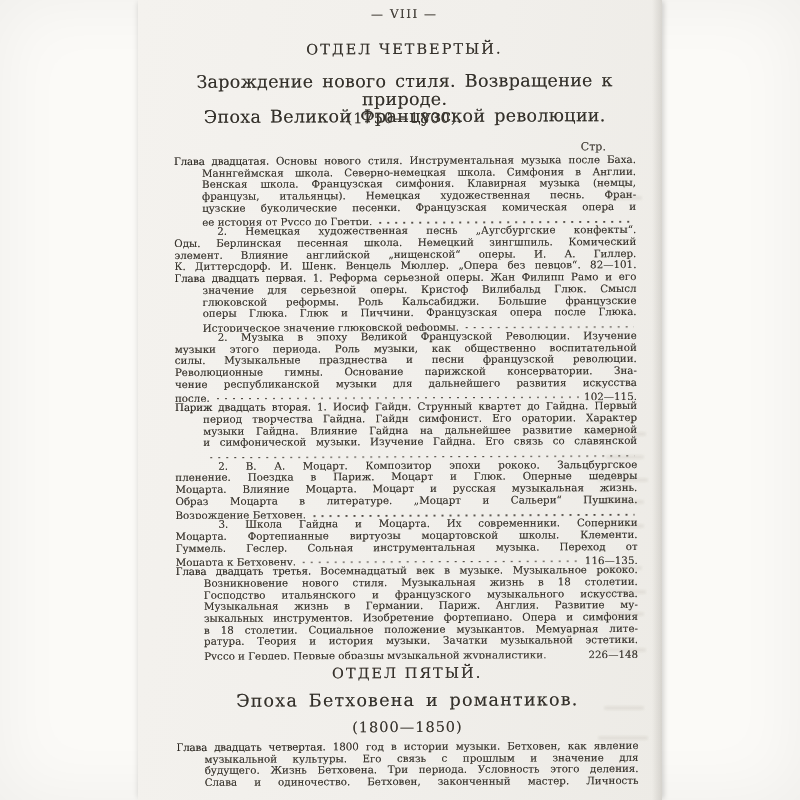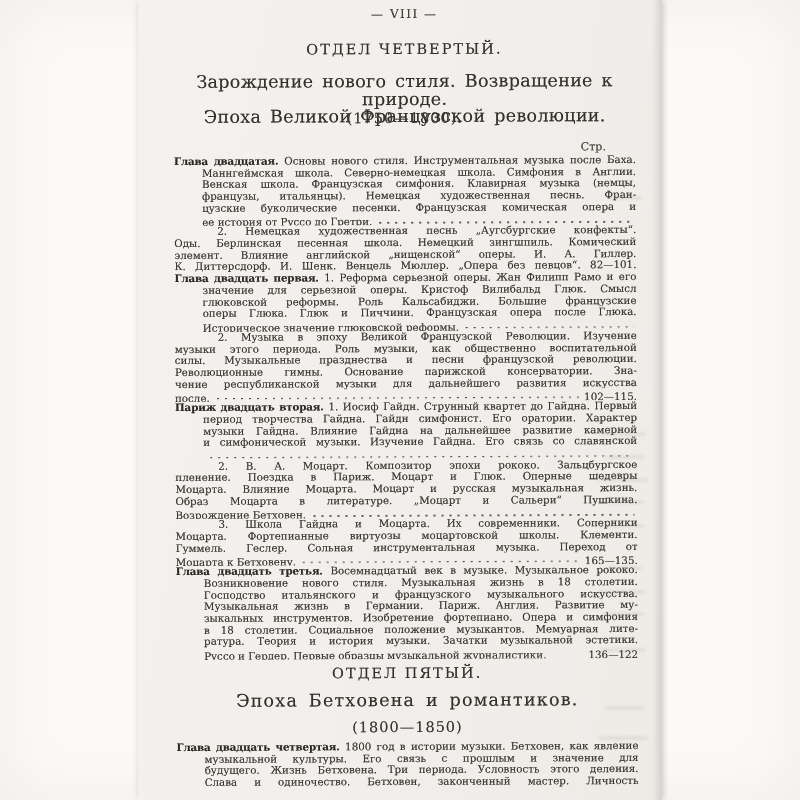--- a/index.html
+++ b/index.html
@@ -38,21 +38,21 @@
   #toc4{position:absolute;left:0;top:155px;width:462px;}
   #toc24{position:absolute;left:0;top:741px;width:462px;}
   .ln{
     font-size:10.3px;line-height:11.72px;height:11.72px;
     text-align:justify;text-align-last:justify;overflow:hidden;white-space:normal;
   }
   .ch0{margin-left:0;width:462px;}
   .chc{margin-left:28px;width:434px;}
   .sb0{margin-left:43px;width:419px;}
   .sbc{margin-left:0;width:462px;}
-  .lbl{font-weight:bold;letter-spacing:-0.15px;color:#2e2a24;}
+  .lbl{font-weight:normal;letter-spacing:-0.15px;color:#2e2a24;}
   .fx{display:flex;align-items:baseline;text-align:left;text-align-last:auto;}
   .fx .t{flex:0 0 auto;white-space:pre;}
   .fx .pg{flex:0 0 auto;white-space:pre;}
   .lead{
     flex:1 1 auto;height:11.72px;margin:0 3px 0 5px;
     background-image:radial-gradient(circle at 3px 8.6px, rgba(62,56,48,0.9) 0.8px, transparent 1.05px);
     background-size:8px 11.72px;background-repeat:repeat-x;
   }
   .gapfill{flex:1 1 auto;height:11.72px;margin:0 3px;}
   .smudge{position:absolute;background:rgba(125,115,98,0.10);filter:blur(1.2px);border-radius:2px;}
@@ -120,33 +120,33 @@
           <div class="ln sbc fx">
             <span class="t">Возрождение Бетховен.</span>
             <span class="lead"></span>
           </div>
           <div class="ln sb0">3. Школа Гайдна и Моцарта. Их современники. Соперники</div>
           <div class="ln sbc">Моцарта. Фортепианные виртуозы моцартовской школы. Клементи.</div>
           <div class="ln sbc">Гуммель. Геслер. Сольная инструментальная музыка. Переход от</div>
           <div class="ln sbc fx">
             <span class="t">Моцарта к Бетховену.</span>
             <span class="lead"></span>
-            <span class="pg">165—135.</span>
+            <span class="pg">116—135.</span>
           </div>
           <div class="ln ch0"><b class="lbl">Глава двадцать третья. </b>Восемнадцатый век в музыке. Музыкальное рококо.</div>
           <div class="ln chc">Возникновение нового стиля. Музыкальная жизнь в 18 столетии.</div>
           <div class="ln chc">Господство итальянского и французского музыкального искусства.</div>
           <div class="ln chc">Музыкальная жизнь в Германии. Париж. Англия. Развитие му-</div>
           <div class="ln chc">зыкальных инструментов. Изобретение фортепиано. Опера и симфония</div>
           <div class="ln chc">в 18 столетии. Социальное положение музыкантов. Мемуарная лите-</div>
           <div class="ln chc">ратура. Теория и история музыки. Зачатки музыкальной эстетики.</div>
           <div class="ln chc fx">
             <span class="t">Руссо и Гердер. Первые образцы музыкальной журналистики.</span>
             <span class="gapfill"></span>
-            <span class="pg">136—122</span>
+            <span class="pg">226—148</span>
           </div>
         </div>
 
       <div class="ctr sec-title s5t">ОТДЕЛ ПЯТЫЙ.</div>
       <div class="ctr sec-sub s5s">Эпоха Бетховена и романтиков.</div>
       <div class="ctr sec-years s5y">(1800—1850)</div>
 
       <div id="toc24">
           <div class="ln ch0"><b class="lbl">Глава двадцать четвертая. </b>1800 год в истории музыки. Бетховен, как явление</div>
           <div class="ln chc">музыкальной культуры. Его связь с прошлым и значение для</div>

